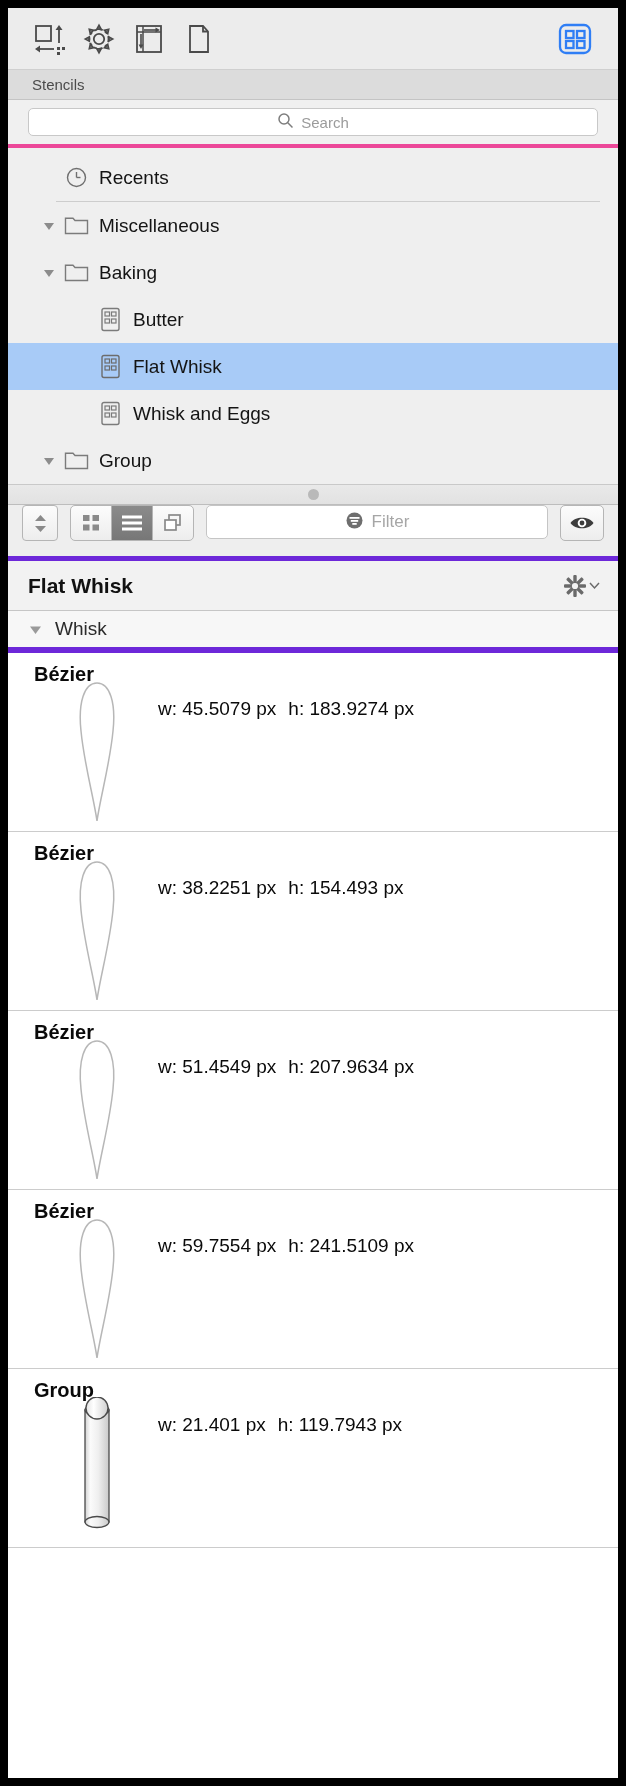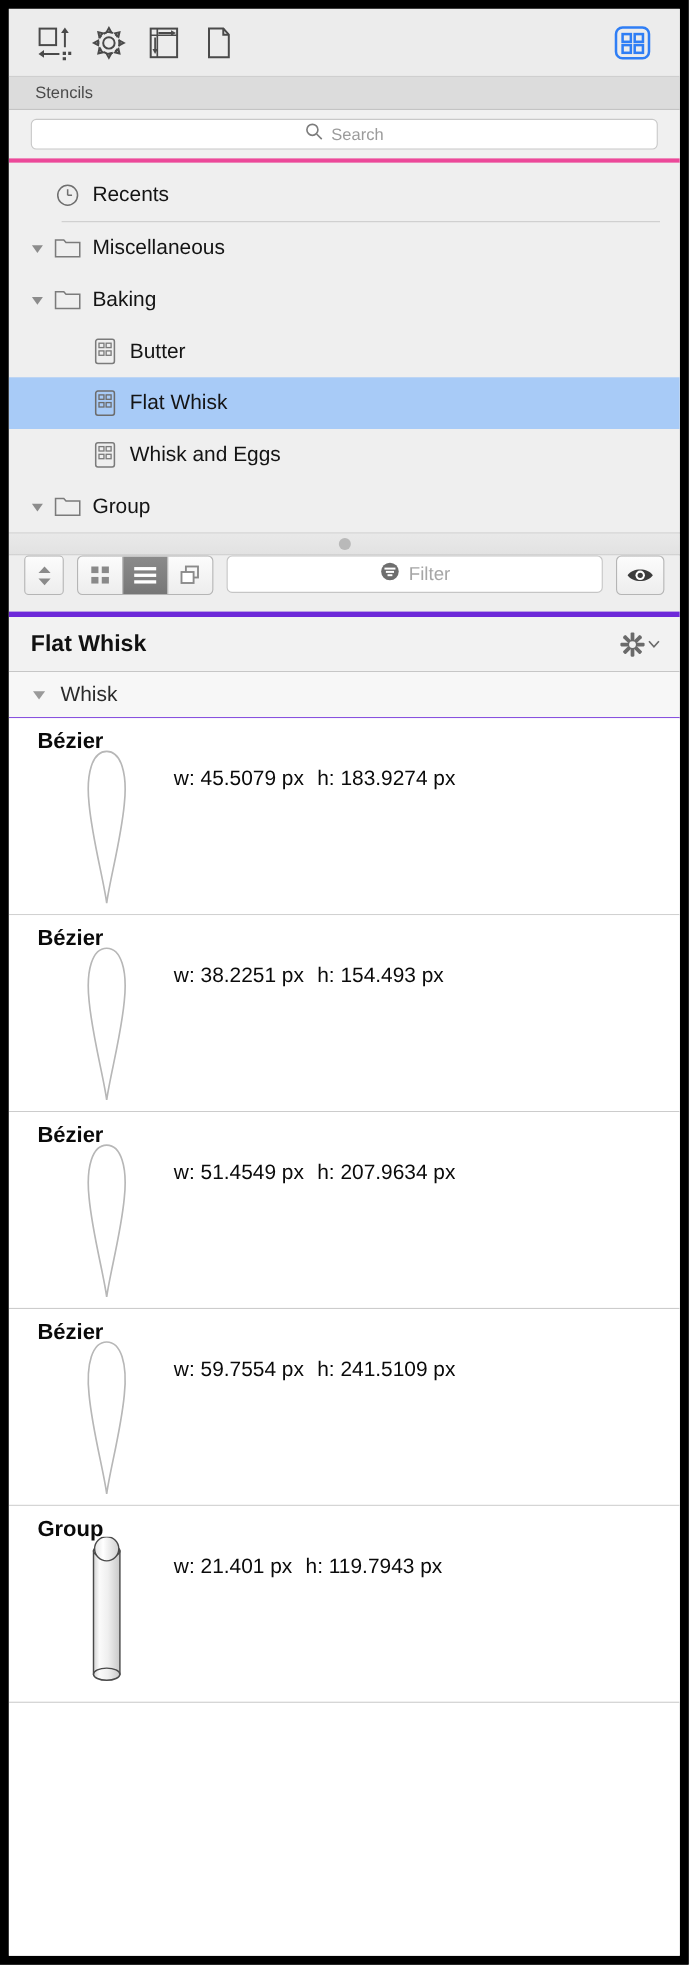--- a/index.html
+++ b/index.html
@@ -93,20 +93,21 @@
   .tree {
     background: #efefef;
     padding-top: 6px;
   }
   .tree-row {
     height: 47px;
     display: flex;
     align-items: center;
     box-sizing: border-box;
     position: relative;
+    padding-left: 15px;
   }
   .tree-row.selected { background: #a8cbf7; }
   .tree-row .disc {
     width: 24px;
     margin-left: 14px;
     display: flex;
     align-items: center;
     justify-content: center;
   }
   .tree-row .disc.empty { visibility: hidden; }
@@ -238,21 +239,21 @@
 
   
   .grp-header {
     height: 42px;
     min-height: 42px;
     background: #f7f7f7;
     display: flex;
     align-items: center;
     padding-left: 20px;
     box-sizing: border-box;
-    border-bottom: 1px solid #6d28d9;
+    border-bottom: 6px solid #6d28d9;
   }
   .grp-header .disc { margin-right: 12px; display:flex; }
   .grp-header .txt {
     font-size: 19px;
     color: #2b2b2b;
   }
 
   
   .objlist {
     flex: 1;

